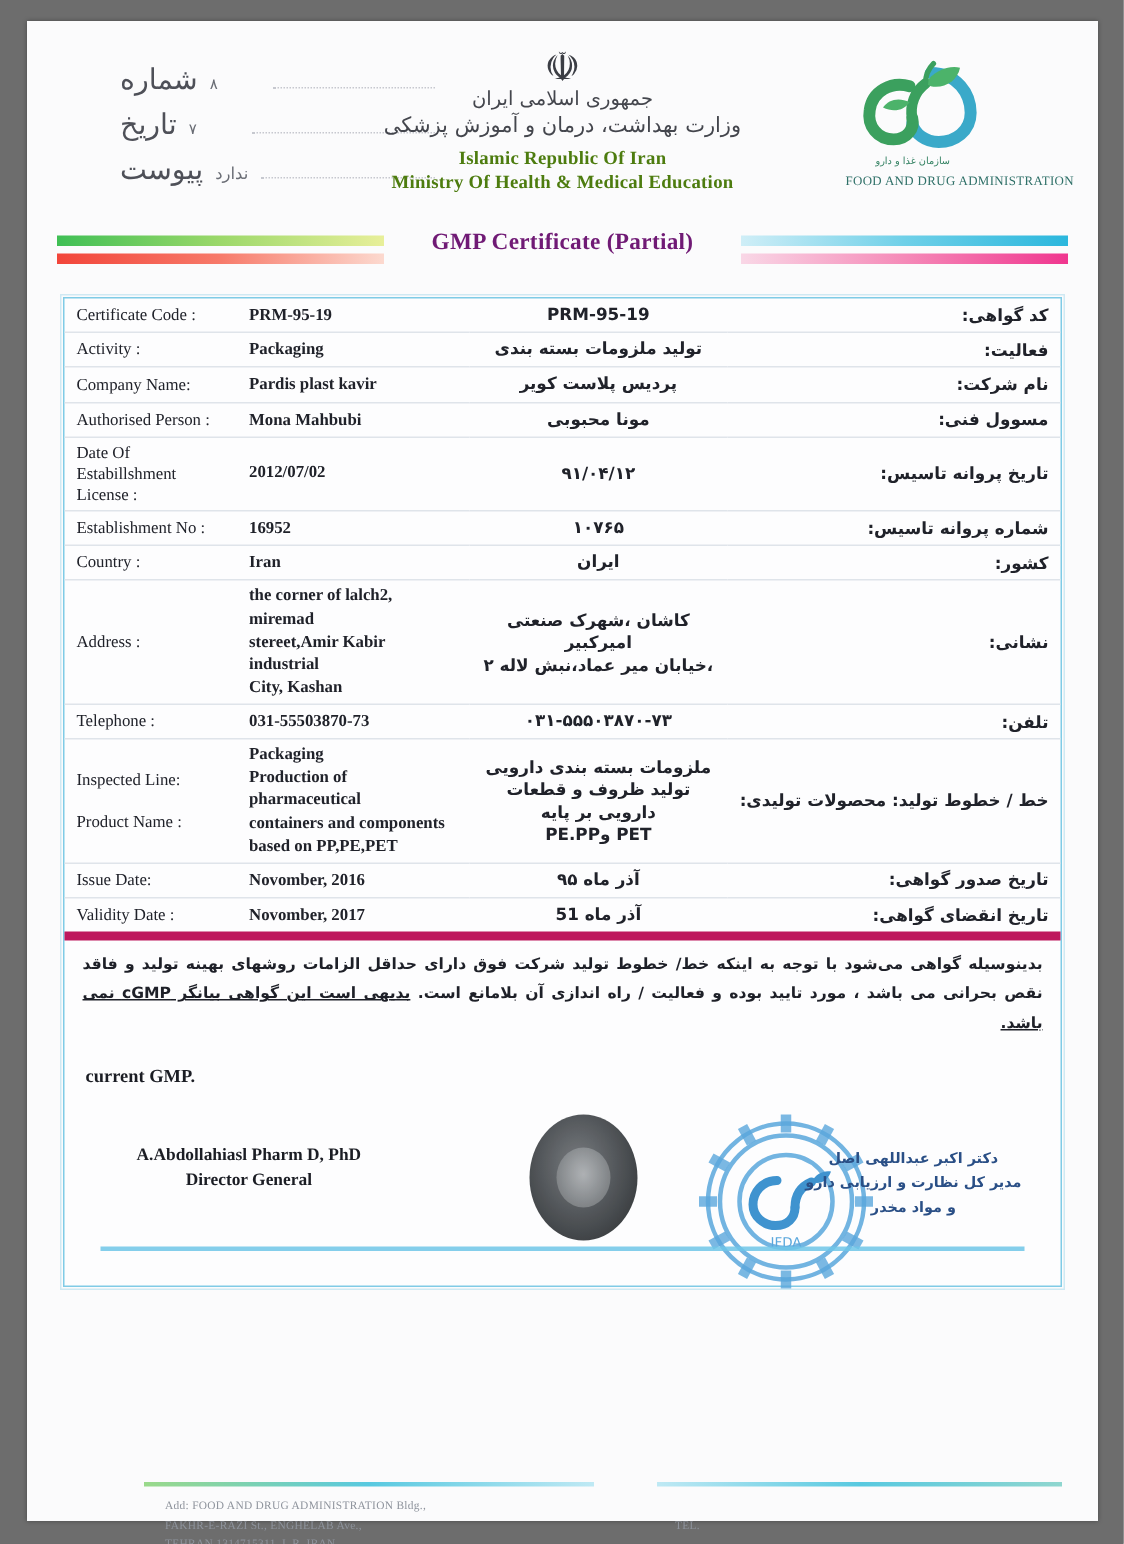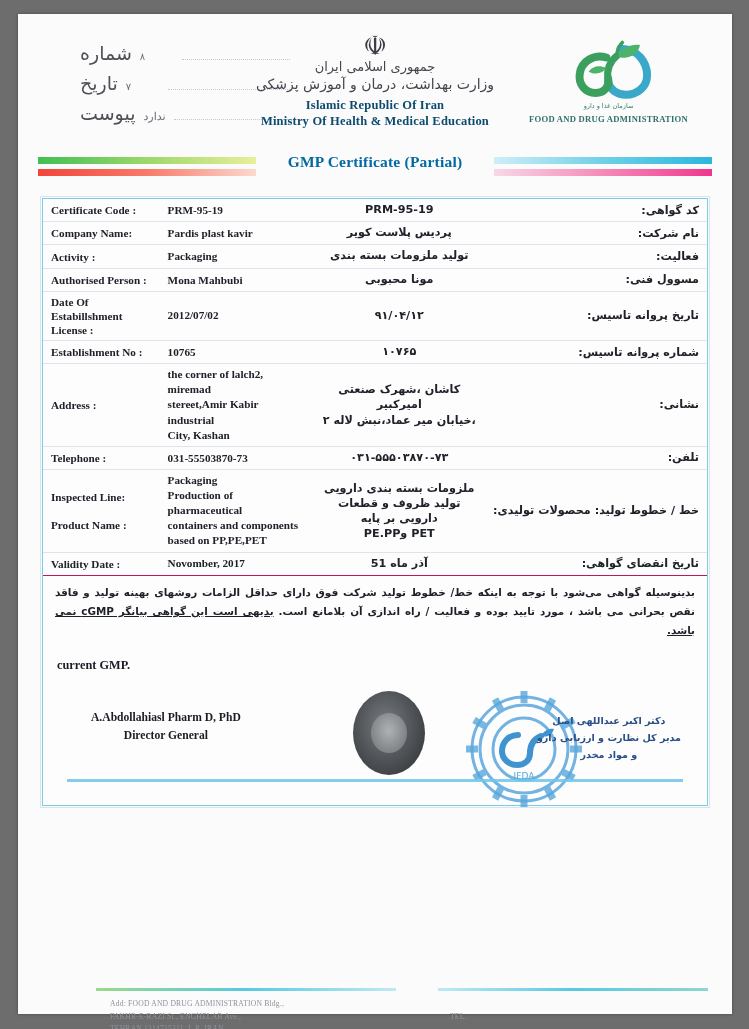--- a/index.html
+++ b/index.html
@@ -52,86 +52,86 @@
     position: absolute; left: 50%; top: 18px;
     transform: translateX(-50%);
     text-align: center; width: 300px;
   }
   .emblem { font-size: 27px; color: #3b3d44; line-height: 1; margin-bottom: 1px;
             font-family: "DejaVu Sans", sans-serif; }
   .script-ar { color: #44464d; line-height: 1.15;
                font-family: "DejaVu Sans", sans-serif; }
   .script-ar .l1 { font-size: 13px; letter-spacing: .5px; text-align: center; }
   .script-ar .l2 { font-size: 14px; letter-spacing: .5px; margin-top: 1px; }
-  .eng-head { margin-top: 5px; color: #0c4a6e; font-weight: bold;
+  .eng-head { margin-top: 5px; color: #4d7c0f; font-weight: bold;
               font-size: 12.5px; line-height: 1.3; letter-spacing: .2px; }
 
   .fda-block { position: absolute; right: 16px; top: 24px;
                width: 215px; text-align: center; }
   .fda-logo { height: 62px; }
   .fda-sub { font-size: 6.5px; color: #2f7f5f; letter-spacing: .3px;
              margin-top: -2px; font-family: "DejaVu Sans", sans-serif; }
-  .fda-cap { margin-top: 4px; font-size: 8.6px; font-weight: bold;
-             color: #2f7068; letter-spacing: .25px; }
+  .fda-cap { margin-top: 4px; font-size: 8.6px; font-weight: normal;
+             color: #2f7068; letter-spacing: .25px; text-align: right; }
 
   
   .title-area { position: relative; height: 47px; margin-top: 2px; }
   .bar { position: absolute; height: 7px; }
   .bar.top { top: 6px; }
   .bar.bot { top: 18px; }
   .bar.left { left: 20px; width: 218px; }
   .bar.right { right: 20px; width: 218px; }
   .bar.top.left  { background: linear-gradient(90deg,#3fbf55,#9cd86a,#e8ef9a); }
   .bar.top.right { background: linear-gradient(90deg,#cfeef7,#6fd0e8,#2bb7dd); }
   .bar.bot.left  { background: linear-gradient(90deg,#f2453a,#f77a6a,#fcd9cf); }
   .bar.bot.right { background: linear-gradient(90deg,#f9d7e6,#f58ab8,#f0368f); }
   .cert-title {
     position: absolute; left: 0; right: 0; top: 2px;
     text-align: center; font-weight: bold; font-size: 15.5px;
-    color: #0369a1; letter-spacing: .2px;
+    color: #701a75; letter-spacing: .2px;
   }
 
   
   .table-wrap {
     margin: 0 24px;
     border: 1px solid #7fcbe6;
     outline: 1px solid #cfe9f3;
     outline-offset: 1px;
     background: #fdfdfe;
   }
   table.cert { width: 100%; border-collapse: collapse; }
   table.cert td {
     border-bottom: 1px solid #dfe4ea;
     padding: 3px 8px;
     vertical-align: middle;
     font-size: 11.2px;
     color: #20222a;
   }
   table.cert tr:last-child td { border-bottom: none; }
-  .c-en-label { width: 136px; font-weight: bold; white-space: pre-line;
+  .c-en-label { width: 136px; font-weight: normal; white-space: pre-line;
                 line-height: 1.25; }
   .c-en-value { width: 196px; font-weight: bold; white-space: pre-line;
                 line-height: 1.3; color: #23262e; }
   .c-fa-value { width: 210px; text-align: center; direction: rtl;
                 font-family: "DejaVu Sans", sans-serif; font-size: 10.2px;
                 line-height: 1.45; white-space: pre-line; font-weight: bold;
                 color: #23262e; }
   .c-fa-label { text-align: right; direction: rtl; font-weight: bold;
                 font-family: "DejaVu Sans", sans-serif; font-size: 10.2px;
                 color: #23262e; white-space: nowrap; }
   .row-tall .c-en-value, .row-tall .c-fa-value { line-height: 1.35; }
 
   
   .fa-note {
     padding: 7px 12px 6px 12px;
     direction: rtl; text-align: justify;
     font-family: "DejaVu Sans", sans-serif;
     font-size: 10.4px; line-height: 1.85; font-weight: bold;
     color: #1e2028;
-    border-top: 1px solid #be185d;
+    border-top: 6px solid #be185d;
   }
   .fa-note .u { text-decoration: underline; }
   .en-note {
     padding: 10px 14px 12px 14px;
     text-align: justify; font-size: 12.3px; line-height: 1.52;
     font-weight: bold; color: #1b1d24;
   }
   .en-note .last { display: block; }
 
   
@@ -242,49 +242,55 @@
   <div class="table-wrap">
     <table class="cert">
       <tbody>
         <tr>
           <td class="c-en-label">Certificate Code :</td>
           <td class="c-en-value">PRM-95-19</td>
           <td class="c-fa-value">PRM-95-19</td>
           <td class="c-fa-label">کد گواهی:</td>
         </tr>
         <tr>
+          <td class="c-en-label">Activity :</td>
+          <td class="c-en-value">Packaging</td>
+          <td class="c-fa-value">تولید ملزومات بسته بندی</td>
+          <td class="c-fa-label">فعالیت:</td>
+        </tr>
+        <tr>
           <td class="c-en-label">Company Name:</td>
           <td class="c-en-value">Pardis plast kavir</td>
           <td class="c-fa-value">پردیس پلاست کویر</td>
           <td class="c-fa-label">نام شرکت:</td>
-        </tr>
-        <tr>
-          <td class="c-en-label">Activity :</td>
-          <td class="c-en-value">Packaging</td>
-          <td class="c-fa-value">تولید ملزومات بسته بندی</td>
-          <td class="c-fa-label">فعالیت:</td>
         </tr>
         <tr>
           <td class="c-en-label">Authorised Person :</td>
           <td class="c-en-value">Mona Mahbubi</td>
           <td class="c-fa-value">مونا محبوبی</td>
           <td class="c-fa-label">مسوول فنی:</td>
         </tr>
         <tr class="row-tall">
           <td class="c-en-label">Date Of Estabillshment
 License :</td>
           <td class="c-en-value">2012/07/02</td>
           <td class="c-fa-value">۹۱/۰۴/۱۲</td>
           <td class="c-fa-label">تاریخ پروانه تاسیس:</td>
         </tr>
         <tr>
           <td class="c-en-label">Establishment No :</td>
-          <td class="c-en-value">10765</td>
+          <td class="c-en-value">16952</td>
           <td class="c-fa-value">۱۰۷۶۵</td>
           <td class="c-fa-label">شماره پروانه تاسیس:</td>
+        </tr>
+        <tr>
+          <td class="c-en-label">Country :</td>
+          <td class="c-en-value">Iran</td>
+          <td class="c-fa-value">ایران</td>
+          <td class="c-fa-label">کشور:</td>
         </tr>
         <tr class="row-tall">
           <td class="c-en-label">Address :</td>
           <td class="c-en-value">the corner of lalch2, miremad
 stereet,Amir Kabir industrial
 City, Kashan</td>
           <td class="c-fa-value">کاشان ،شهرک صنعتی امیرکبیر
 ،خیابان میر عماد،نبش لاله ۲</td>
           <td class="c-fa-label">نشانی:</td>
         </tr>
@@ -301,20 +307,26 @@
           <td class="c-en-value">Packaging
 Production of pharmaceutical
 containers and components
 based on PP,PE,PET</td>
           <td class="c-fa-value">ملزومات بسته بندی دارویی
 تولید ظروف و قطعات دارویی بر پایه
 PET وPE.PP</td>
           <td class="c-fa-label">خط / خطوط تولید:
 
 محصولات تولیدی:</td>
+        </tr>
+        <tr>
+          <td class="c-en-label">Issue Date:</td>
+          <td class="c-en-value">Novomber, 2016</td>
+          <td class="c-fa-value">آذر ماه ۹۵</td>
+          <td class="c-fa-label">تاریخ صدور گواهی:</td>
         </tr>
         <tr>
           <td class="c-en-label">Validity Date :</td>
           <td class="c-en-value">Novomber, 2017</td>
           <td class="c-fa-value">آذر ماه 51</td>
           <td class="c-fa-label">تاریخ انقضای گواهی:</td>
         </tr>
       </tbody>
     </table>
 

